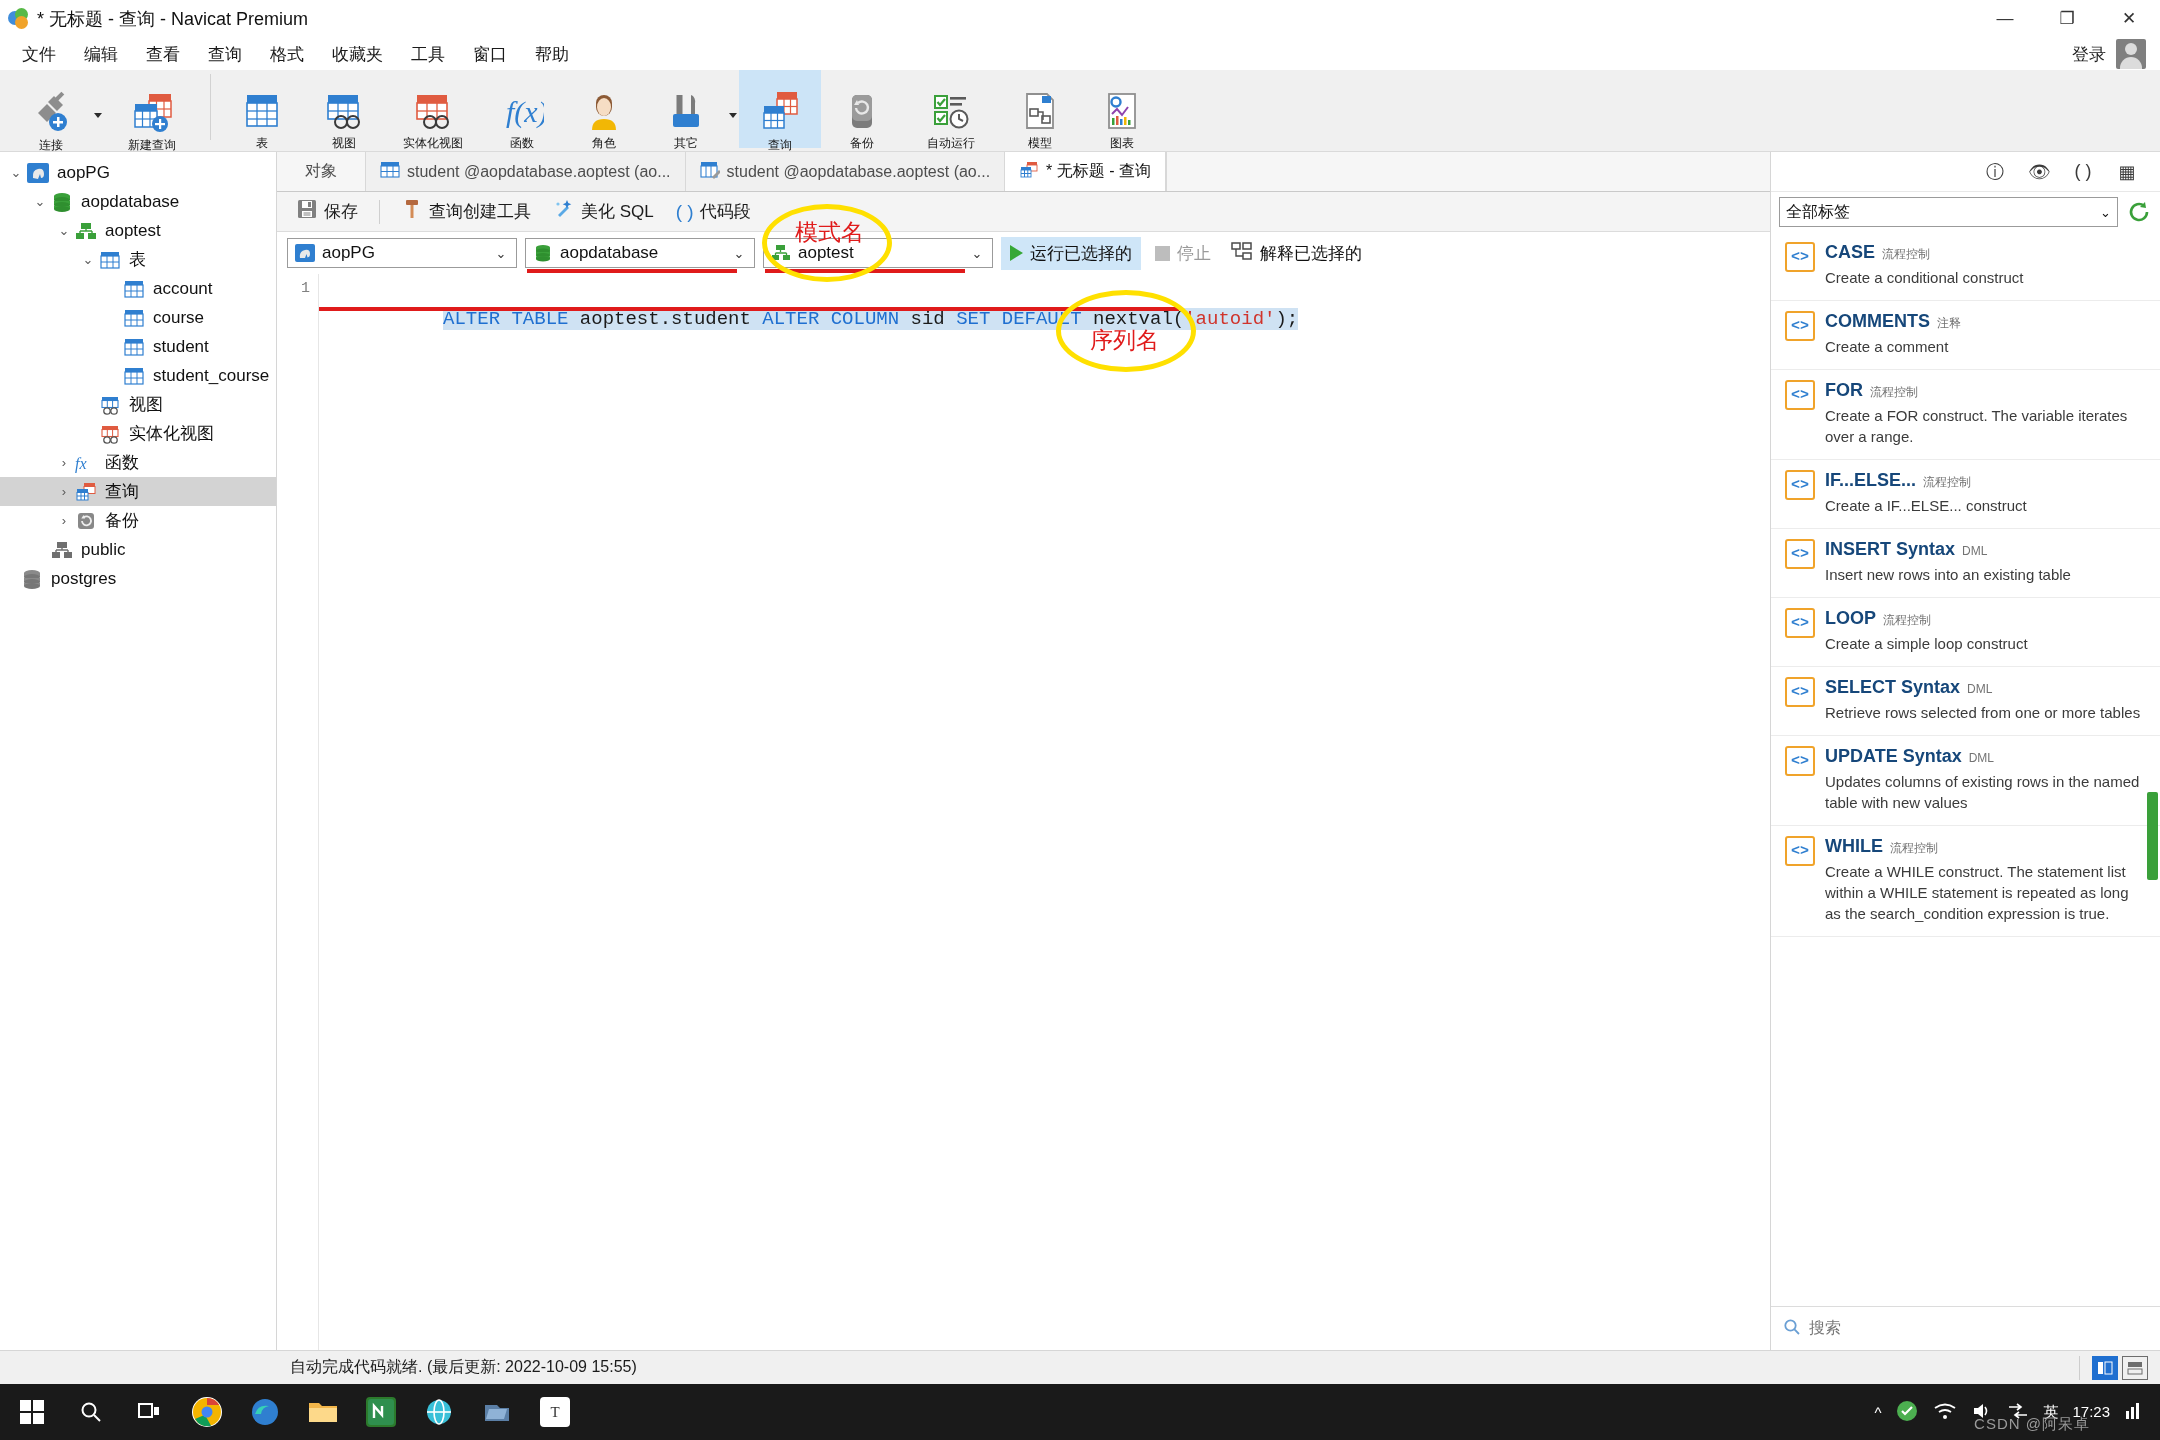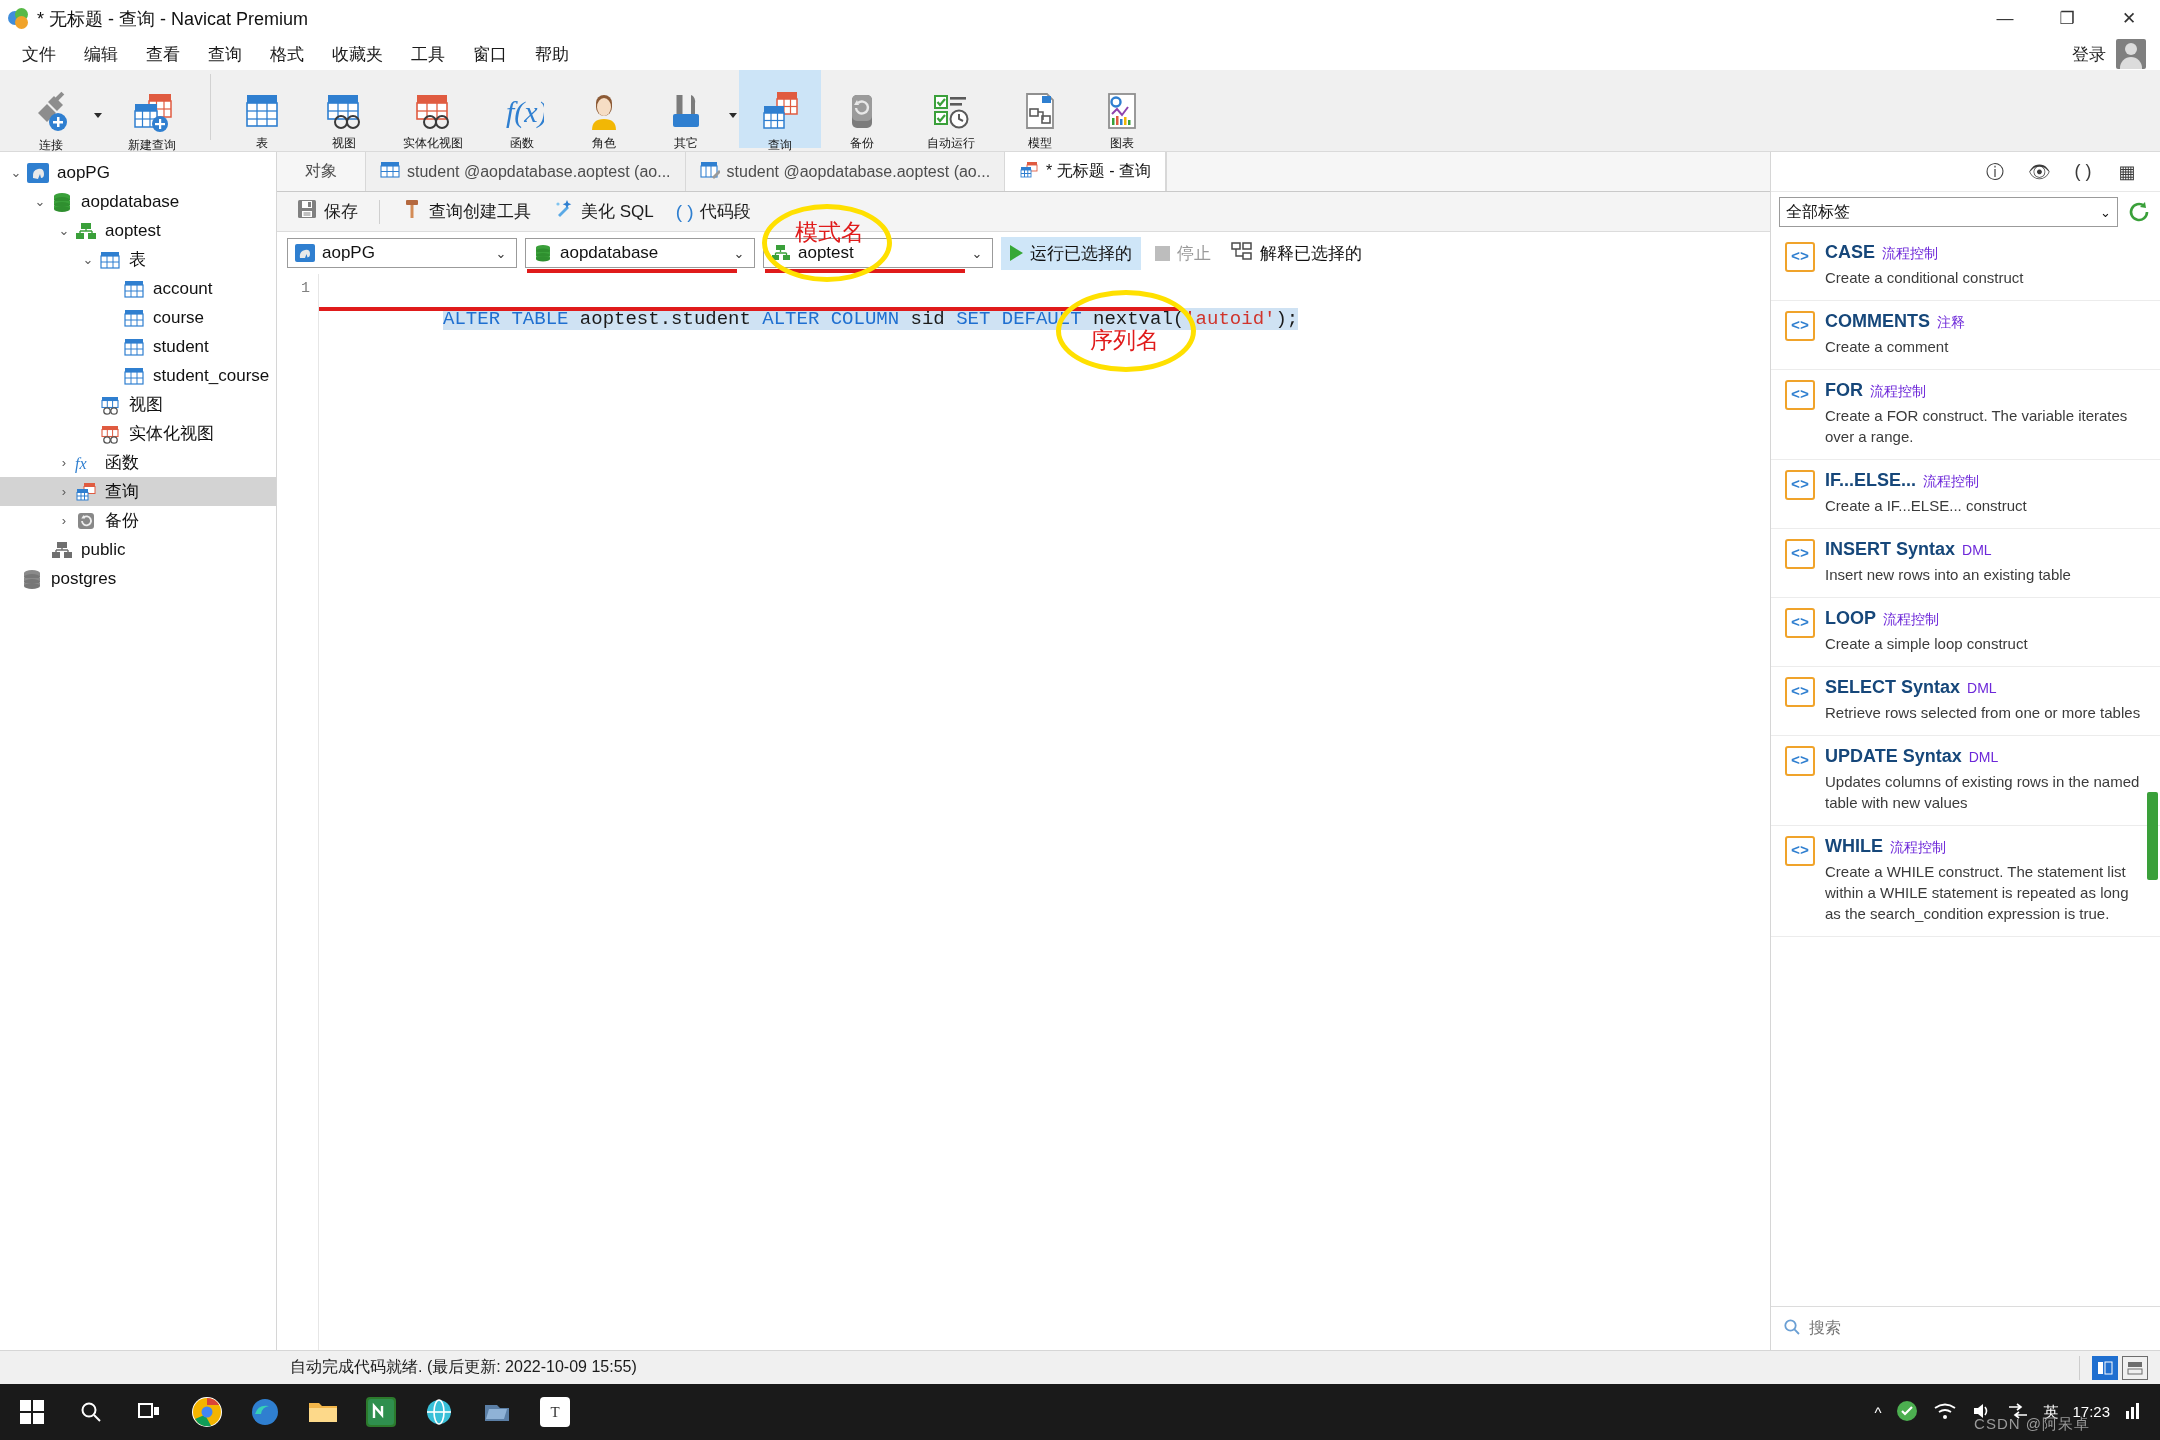--- a/index.html
+++ b/index.html
@@ -102,21 +102,21 @@
   .rp-ico { font-size:18px; color:#3a3a3a; width:22px; text-align:center; }
   .rp-filter { height:40px; display:flex; align-items:center; gap:8px; padding:0 8px; }
   .rp-select { flex:1; height:30px; border:1px solid #9b9b9b; display:flex; align-items:center; padding:12px 6px; font-size:16px; color:#111; }
   .rp-select .cb-arrow { margin-left:auto; font-size:13px; }
   .refresh { width:26px; height:26px; display:flex; align-items:center; justify-content:center; }
   .rp-list { flex:1; overflow:hidden; position:relative; }
   .snippet { display:flex; gap:10px; padding:10px 14px 12px 14px; border-bottom:1px solid #ececec; }
   .sn-ico { width:30px; height:30px; border:2px solid #f0a32a; border-radius:3px; display:flex; align-items:center; justify-content:center; color:#2f7fd0; font-size:15px; font-weight:bold; flex:none; font-family:"Liberation Mono", monospace; }
   .sn-body { flex:1; min-width:0; }
   .sn-title { font-size:18px; color:#16477a; font-weight:bold; display:inline; }
-  .sn-tag { font-size:14px; color:#6d28d9; font-weight:normal; margin-left:7px; }
+  .sn-tag { font-size:12px; color:#737373; font-weight:normal; margin-left:7px; }
   .sn-desc { font-size:15px; color:#3b3b3b; margin-top:4px; line-height:21px; }
   .rp-search { height:44px; border-top:1px solid #dcdcdc; display:flex; align-items:center; gap:8px; padding:0 12px; font-size:16px; color:#777; }
   .rp-scroll { position:absolute; right:2px; top:560px; width:11px; height:88px; background:#3aa03a; border-radius:2px; }
 
   
   .statusbar { height:34px; background:#f0f0f0; border-top:1px solid #d6d6d6; display:flex; align-items:center; flex:none; }
   .sb-seg { font-size:16px; color:#1b1b1b; padding-left:290px; }
   .sb-right { margin-left:auto; display:flex; align-items:center; gap:4px; padding-right:12px; }
   .sb-box { width:26px;height:24px;border:1px solid #6d6d6d;display:flex;align-items:center;justify-content:center; }
   .sb-box.on { background:#1f6fd0; border-color:#1f6fd0; }

